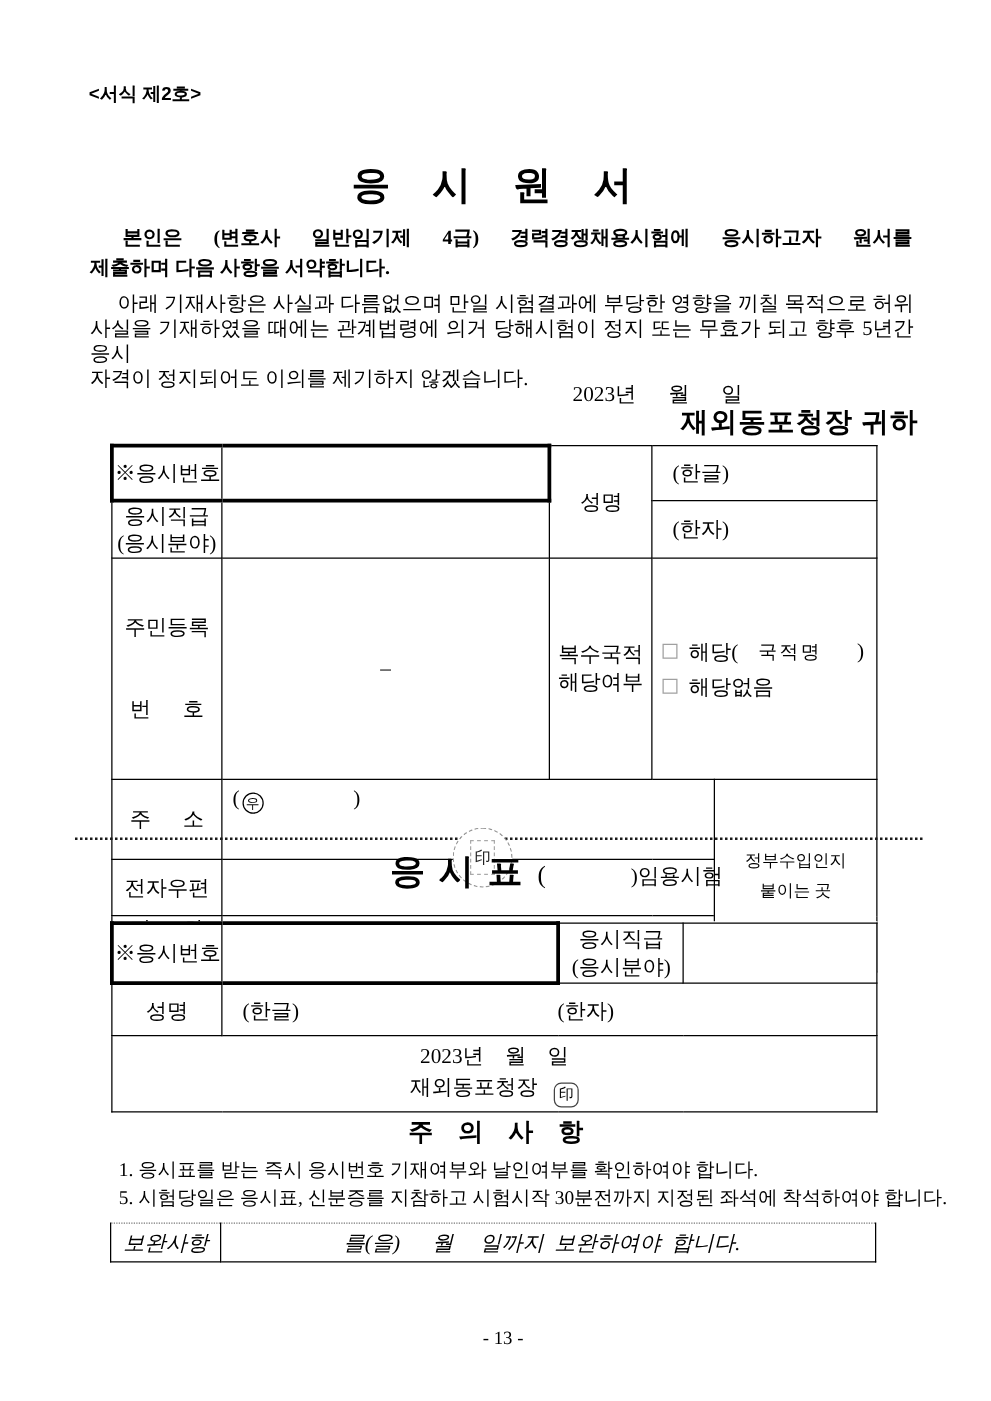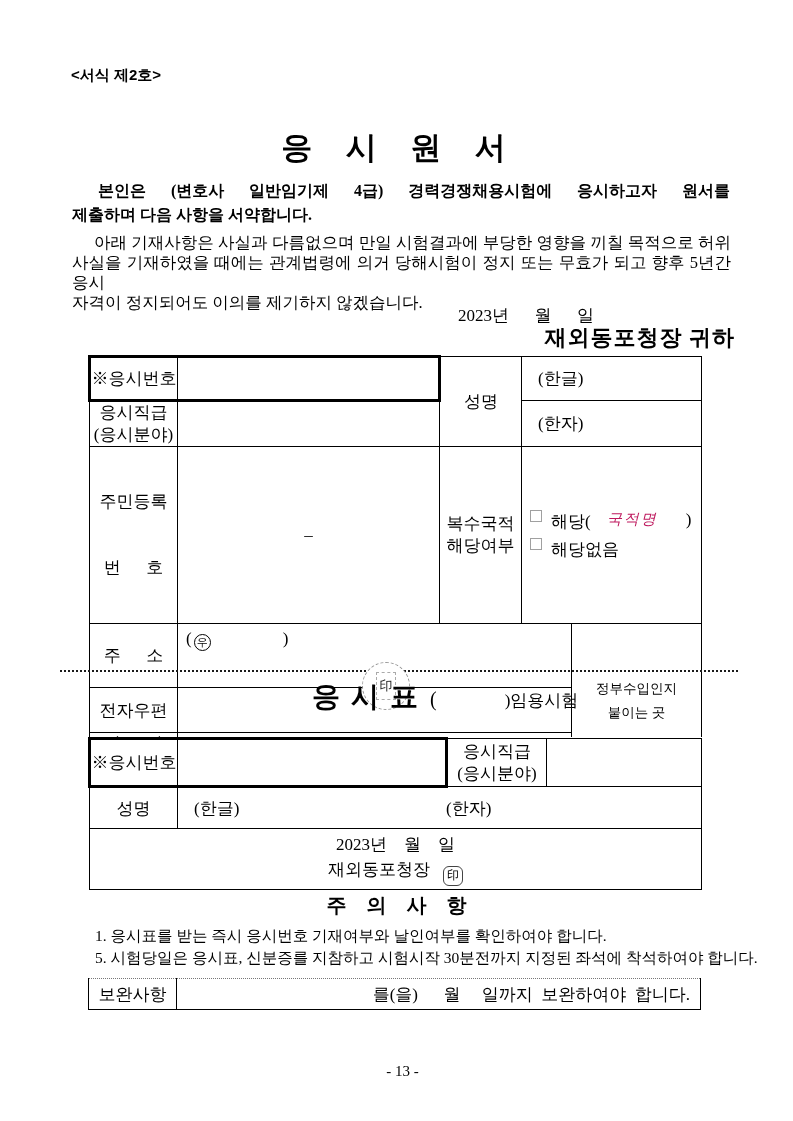--- a/index.html
+++ b/index.html
@@ -31,23 +31,23 @@
   .tk-r { border-top:3px solid #000 !important; border-right:3px solid #000 !important; border-bottom:3px solid #000 !important; }
   .lab { line-height:22px; }
   .left-pad { text-align:left; padding-left:16px; }
 
   .addr-cell { vertical-align:top; text-align:left; padding:5px 0 0 8px; }
   .circ { display:inline-flex; width:17px; height:17px; border:1px solid #000; border-radius:50%;
           align-items:center; justify-content:center; font-size:11px; vertical-align:-2px; margin:0 2px; }
   .paren-gap { margin-left:70px; }
 
   .chk-cell { text-align:left; padding-left:8px; }
-  .chk-row { display:flex; margin:5px 0; }
+  .chk-row { display:flex; align-items:center; margin:5px 0; }
   .cbx { width:12px; height:12px; border:1px solid #a0a0a0; display:inline-block; margin-right:9px; flex:0 0 auto; }
-  .natname { color:#be185d; font-style:italic; letter-spacing:2px; font-size:15px; margin-left:16px; }
+  .natname { color:#000000; letter-spacing:2px; font-size:15px; margin-left:16px; }
   .close-paren { margin-left:28px; }
 
   .stamp-cell { font-size:13.5px; line-height:24px; }
 
   .dotline { left:60px; top:670px; width:678px; border-top:2.5px dotted #1a1a1a; }
   .seal-wrap { left:362px; top:662px; width:48px; height:48px; border:1.3px dashed #999; border-radius:50%;
                display:flex; align-items:center; justify-content:center; background:#fff; }
   .seal-inner { width:20px; height:28px; border:1px dashed #aaa; display:flex; align-items:center; justify-content:center;
                 font-size:13px; color:#222; }
 
@@ -58,21 +58,21 @@
 
   .t2-bottom { line-height:25px; }
   .seal-sq { display:inline-flex; width:20px; height:20px; border:1.3px solid #444; border-radius:6px;
              align-items:center; justify-content:center; font-size:12px; vertical-align:-4px; margin-left:13px; }
 
   .notice-title { left:0; top:892px; width:100%; text-align:center; font-size:20px; font-weight:bold; white-space:pre; }
   .note { left:95px; font-size:15.5px; }
   .note.n1 { top:926px; }
   .note.n2 { top:948px; }
 
-  .sup-val { text-align:right; padding-right:10px; white-space:pre; }
+  .sup-val { padding-right:10px; white-space:pre; }
   .dotted-top td { border-top:1.5px dotted #777; }
 
   .page-num { left:6px; top:1063px; width:100%; text-align:center; font-size:15px; white-space:pre; }
 </style>
 </head>
 <body>
 
 <div class="page">
 
   <div class="abs form-code">&lt;서식 제2호&gt;</div>
@@ -205,21 +205,21 @@
         </div>
       </td>
     </tr>
   </tbody>
     </table>
 
   <div class="abs notice-title">주    의    사    항</div>
   <div class="abs note n1">1. 응시표를 받는 즉시 응시번호 기재여부와 날인여부를 확인하여야 합니다.</div>
   <div class="abs note n2">5. 시험당일은 응시표, 신분증를 지참하고 시험시작 30분전까지 지정된 좌석에 착석하여야 합니다.</div>
 
-  <table class="dotted-top" style="left:88px; top:978px; width:612px;">
+  <table class="dotted-top" style="left:88px; top:978px; width:612px;font-style:italic;">
     <colgroup>
         <col style="width:88px">
         <col style="width:524px">
       </colgroup>
     <tbody>
         <tr style="height:31px">
       <td>보완사항</td>
       <td class="sup-val">를(을)      월     일까지  보완하여야  합니다.</td>
     </tr>
   </tbody>

